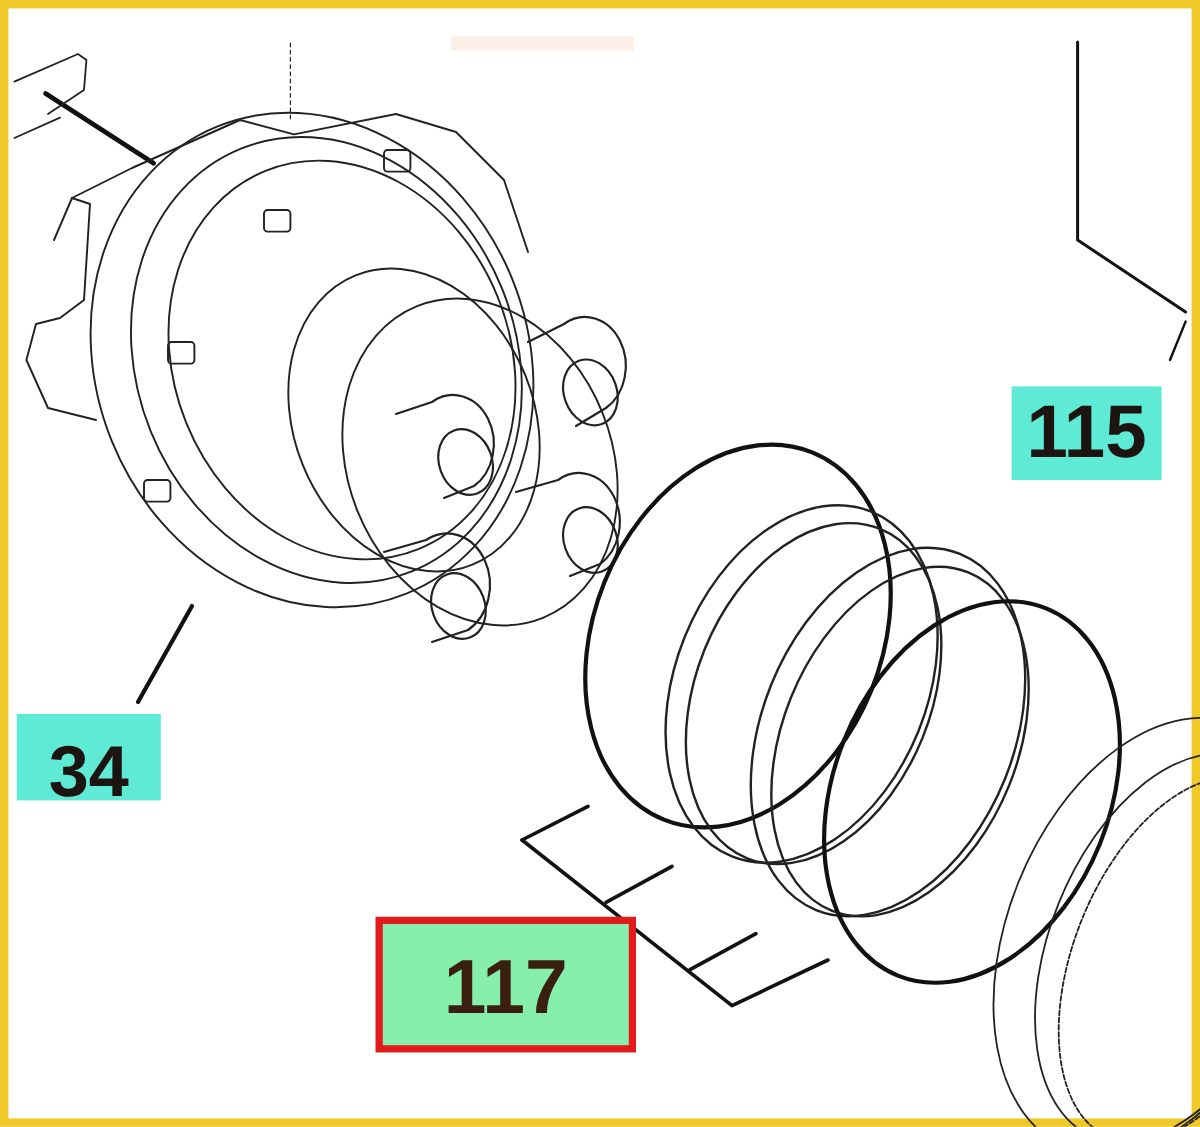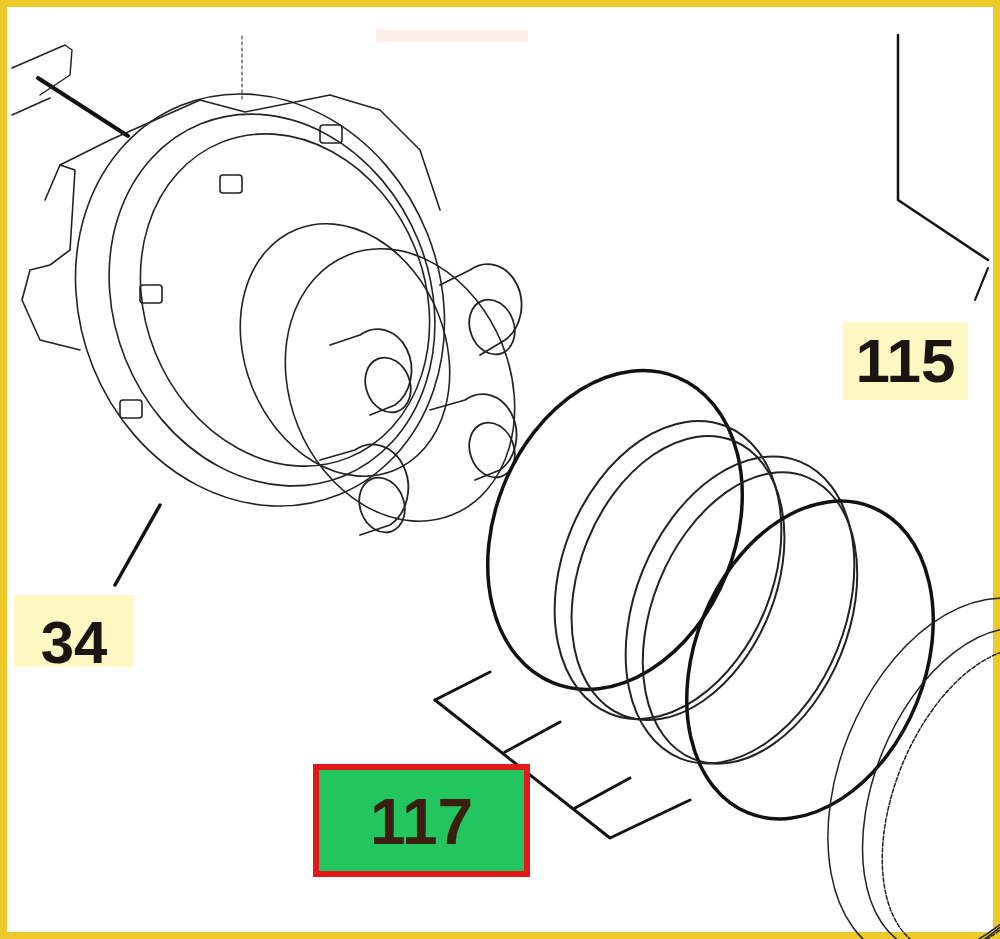--- a/index.html
+++ b/index.html
@@ -1,21 +1,21 @@
 <!DOCTYPE html>
 <html><head>
 <meta charset="utf-8">
 <style>
   html, body { margin: 0; padding: 0; background: #ffffff; }
   body { width: 1000px; height: 939px; position: relative; overflow: hidden; font-family: "Liberation Sans", sans-serif; }
   .frame { position: absolute; left: 0; top: 0; width: 1000px; height: 939px; box-sizing: border-box; border: 7px solid #efc92a; background: #fff; }
   svg.drawing { position: absolute; left: 0; top: 0; }
   .callout { position: absolute; font-weight: bold; color: #1b1410; background: #fde9e0; text-align: center; line-height: 1; }
-  .callout.plain { background: #fef9c3; }
-  .callout.highlight { border: 6px solid #e3191b; background: #22c55e; color: #3a1f10; box-sizing: border-box; }
+  .callout.plain { background: #5eead4; }
+  .callout.highlight { border: 6px solid #e3191b; background: #86efac; color: #3a1f10; box-sizing: border-box; }
   .ghost-label { position: absolute; background: #fdeee8; }
 </style>
 </head>
 <body>
 
 <div class="frame"></div>
 
 <svg class="drawing" width="1000" height="939" viewBox="0 0 1000 939" fill="none" stroke="#222" stroke-linecap="round" stroke-linejoin="round">
 
   <line x1="38" y1="78" x2="128" y2="136" stroke="#111" stroke-width="4"></line>

